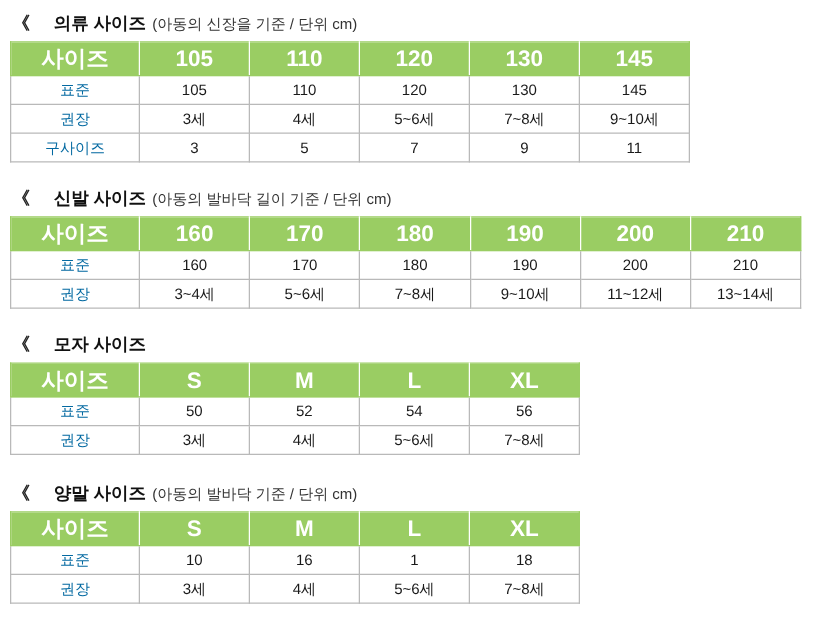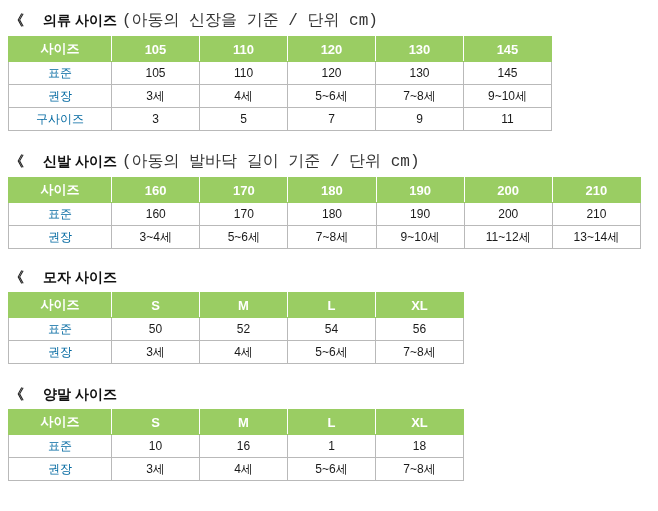--- a/index.html
+++ b/index.html
@@ -35,45 +35,44 @@
     margin-right: 5px;
   }
   .sec-title {
     font-size: 14px;
     font-weight: bold;
     color: #111111;
     margin-right: 5px;
     margin-left: 15px;
   }
   .sec-note {
-    font-size: 16px;
+    font-size: 12px;
     color: #333333;
     font-weight: normal;
-    font-family: Liberation Mono, monospace;
   }
   table.size-table {
     border-collapse: collapse;
     table-layout: fixed;
     border: 1px solid #9a9a9a;
   }
   table.size-table td, table.size-table th {
     border: 1px solid #b9b9b9;
     height: 20px;
     text-align: center;
     vertical-align: middle;
     font-size: 12px;
     padding: 1px 2px;
     background: #ffffff;
     font-weight: normal;
   }
   tr.header-row td, tr.header-row th {
     background: #9acd63;
     color: #ffffff;
     font-weight: bold;
-    font-size: 13px;
+    font-size: 18px;
     border-color: #9acd63;
     border-right: 1px solid #ffffff;
     height: 22px;
   }
   tr.header-row td:last-child, tr.header-row th:last-child {
     border-right: 1px solid #9acd63;
   }
   td.rowlabel {
     background: #ffffff;
     color: #0369a1;
@@ -246,20 +245,21 @@
       </tbody>
     </table>
   </div>
 
   <div class="sp-3"></div>
 
   <div class="section">
     <div class="section-head">
       <span class="chev">《</span>
       <span class="sec-title">양말 사이즈</span>
+      <span class="sec-note">(아동의 발바닥 기준 / 단위 cm)</span>
     </div>
     <table class="size-table tbl-socks">
       <colgroup>
           <col class="c0">
           <col class="cx">
           <col class="cx">
           <col class="cx">
           <col class="cx">
         </colgroup>
       <tbody>

